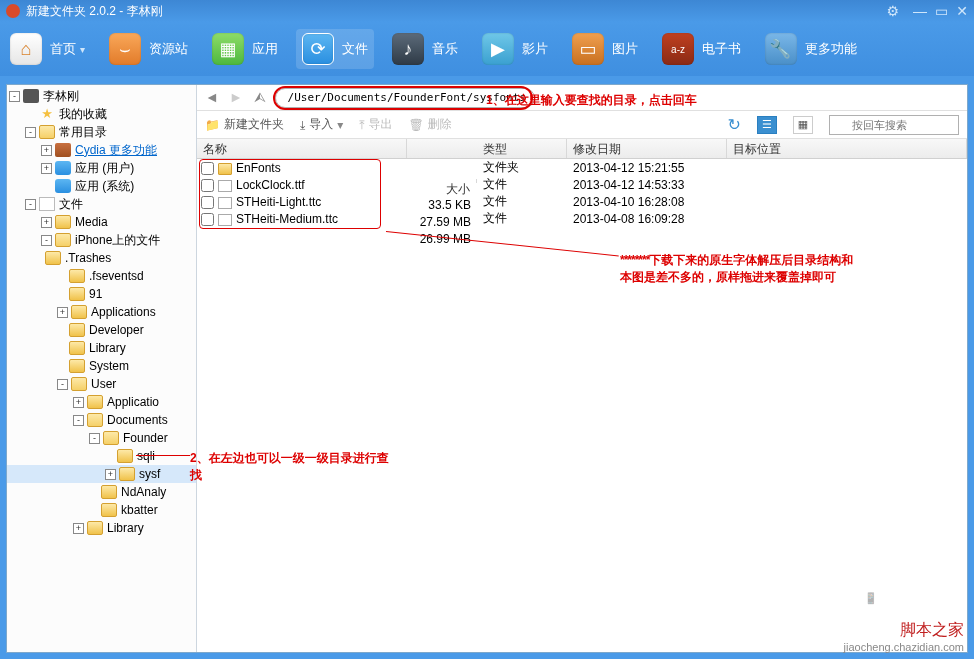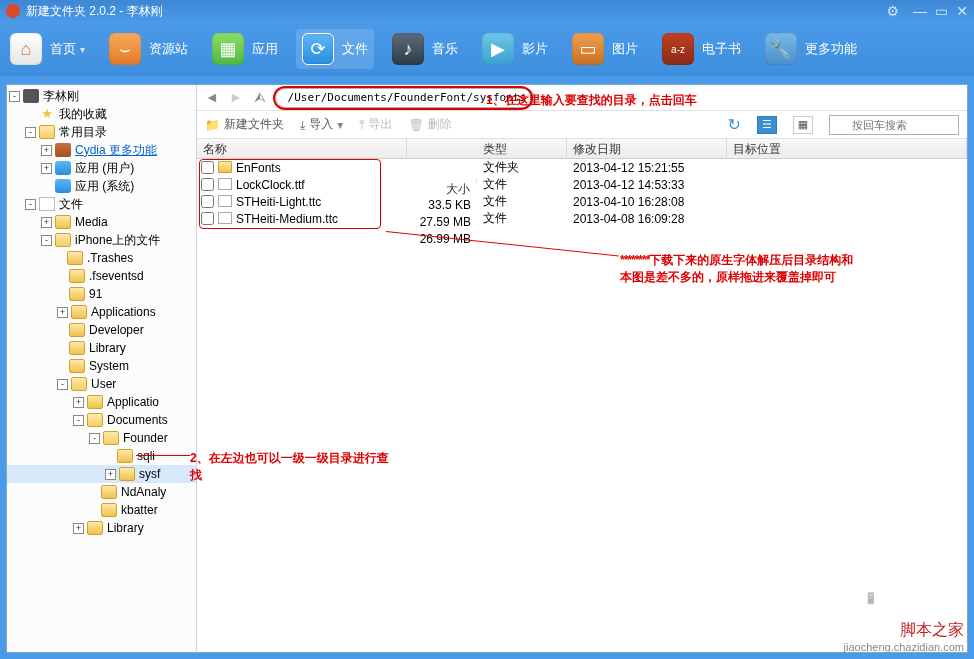--- a/index.html
+++ b/index.html
@@ -64,21 +64,21 @@
 .listheader { height: 20px; background: linear-gradient(#f8f8f8,#ececec); border-bottom: 1px solid #d0d0d0; display: flex; font-size: 12px; color: #333; }
 .listheader div { border-right: 1px solid #d8d8d8; padding: 2px 6px; }
 .col-name { width: 210px; }
 .col-size { width: 70px; text-align: right; margin-top: 40px; }
 .col-type { width: 90px; }
 .col-date { width: 160px; }
 .col-target { flex: 1; }
 
 .filelist { flex: 1; overflow: auto; position: relative; font-family: SimSun, monospace; }
 .filerow { display: flex; height: 17px; font-size: 12px; align-items: center; cursor:pointer; }
-.filerow .col-name { display: flex; align-items: flex-start; gap: 4px; padding-left: 4px; }
+.filerow .col-name { display: flex; align-items: flex-end; gap: 4px; padding-left: 4px; }
 .filerow .fic { width: 14px; height: 12px; }
 .filerow .fic.folder { background: linear-gradient(#fde9a8,#f0c24a); border:1px solid #d4a030; border-radius:1px; }
 .filerow .fic.file { background:#fff; border:1px solid #aaa; }
 .filerow .col-size { text-align: right; padding-right: 6px; }
 .filerow .col-type, .filerow .col-date { padding-left: 6px; }
 
 .red-annot { color: #d00; font-size: 12px; font-weight: bold; font-family: SimSun, sans-serif; }
 .annot1 { position: absolute; left: 486px; top: 92px; }
 .annot2 { position: absolute; left: 190px; top: 450px; width: 200px; }
 .annot3 { position: absolute; left: 620px; top: 252px; width: 260px; line-height:1.4; }
@@ -190,21 +190,21 @@
     <div class="tree-row" style="padding-left:34px">
         <span class="toggle">+</span>
         <span class="ficon folder"></span>
         <span>Media</span>
       </div>
     <div class="tree-row" style="padding-left:34px">
         <span class="toggle">-</span>
         <span class="ficon folder-open"></span>
         <span>iPhone上的文件</span>
       </div>
-    <div class="tree-row" style="padding-left:60px">
+    <div class="tree-row" style="padding-left:38px">
         <span class="ficon folder"></span>
         <span>.Trashes</span>
       </div>
     <div class="tree-row" style="padding-left:62px">
         <span class="ficon folder"></span>
         <span>.fseventsd</span>
       </div>
     <div class="tree-row" style="padding-left:62px">
         <span class="ficon folder"></span>
         <span>91</span>

